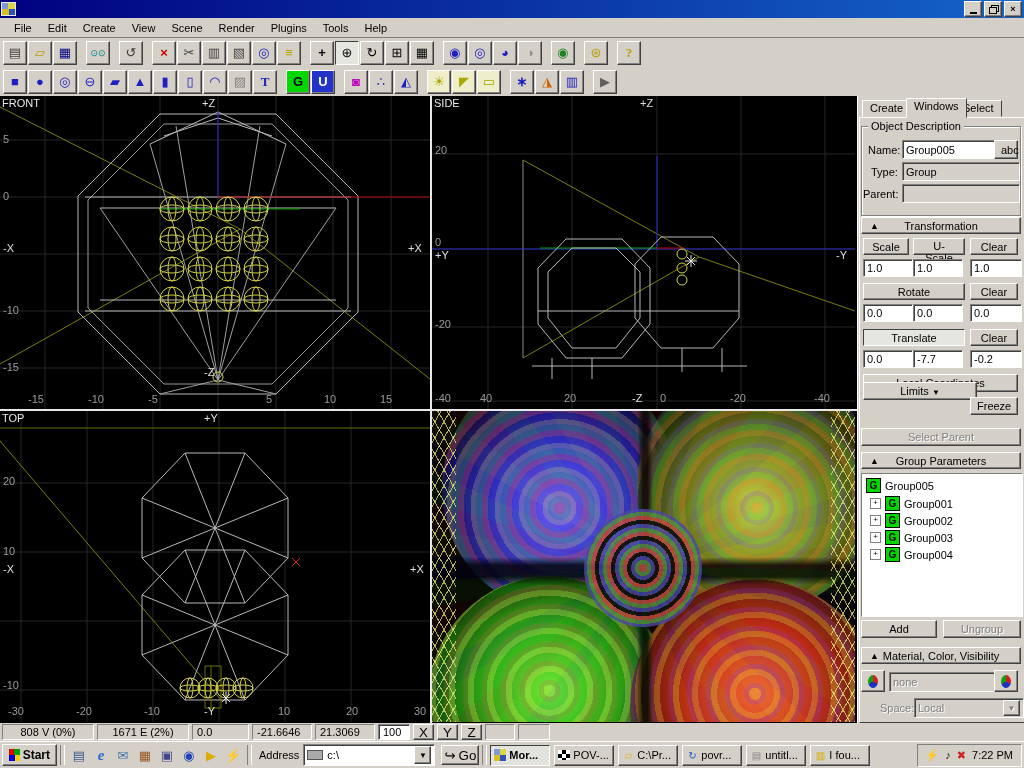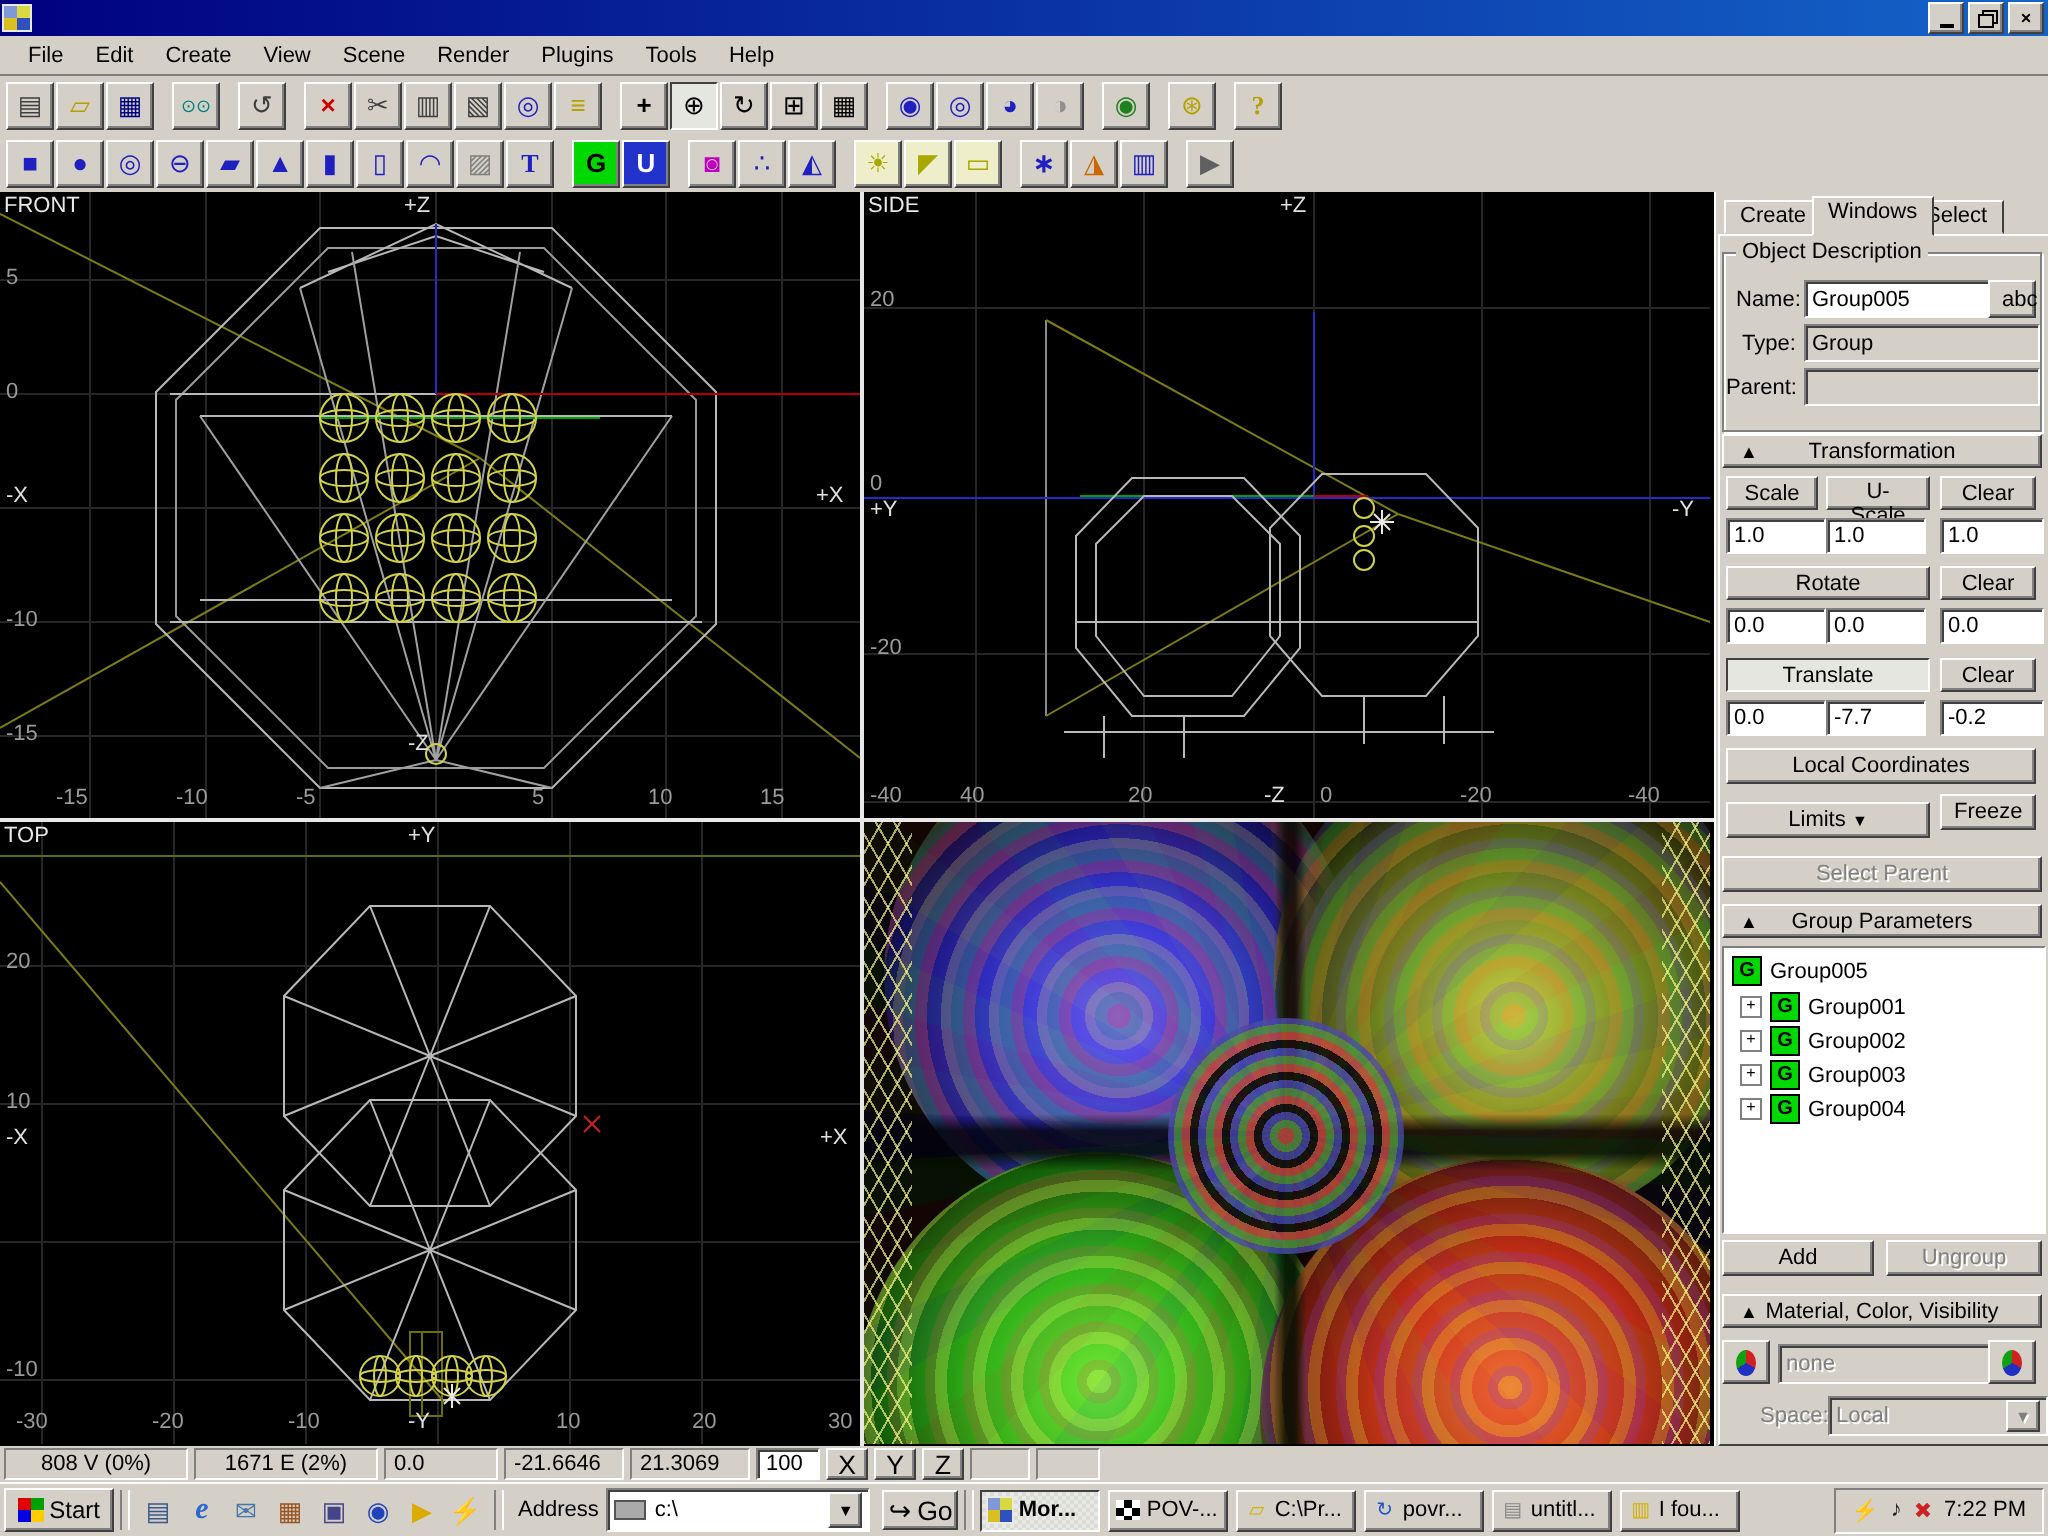--- a/index.html
+++ b/index.html
@@ -523,21 +523,21 @@
     <span class="pfield field" style="left:5px;top:254px;width:42px;height:14px">
         <span>0.0</span>
       </span>
     <span class="pfield field" style="left:55px;top:254px;width:42px;height:14px">
         <span>-7.7</span>
       </span>
     <span class="pfield field" style="left:112px;top:254px;width:44px;height:14px">
         <span>-0.2</span>
       </span>
     <button class="pbtn raised" style="left:5px;top:278px;width:155px;height:18px"><span>Local Coordinates</span></button>
-    <button class="pbtn raised" style="left:5px;top:305px;width:102px;height:18px"><span>Limits</span> <span style="font-size:8px">▼</span></button>
+    <button class="pbtn raised" style="left:5px;top:286px;width:114px;height:18px"><span>Limits</span> <span style="font-size:8px">▼</span></button>
     <button class="pbtn raised" style="left:112px;top:301px;width:48px;height:18px"><span>Freeze</span></button>
 
     <button class="pbtn raised disab" style="left:3px;top:332px;width:160px;height:18px"><span>Select Parent</span></button>
 
     <button class="pbtn raised hdr" style="left:3px;top:356px;width:160px;height:17px">
       <span class="arr">▲</span>
       <span>Group Parameters</span>
     </button>
     <div class="tree sunk" style="left:3px;top:377px;width:160px;height:142px">
       <div class="trow" style="left:4px;top:4px">
@@ -596,21 +596,21 @@
     <span class="sb sunk" style="width:50px">21.3069</span>
     <span class="sb field" style="width:22px">100</span>
     <button class="sbtn raised ctr">X</button>
     <button class="sbtn raised ctr">Y</button>
     <button class="sbtn raised ctr">Z</button>
     <span class="sb sunk" style="width:20px"></span>
     <span class="sb sunk" style="width:22px"></span>
   </div>
 
   <div class="abs" id="taskbar">
-    <button class="raised ctr" style="width:55px;height:22px;font-weight:normal;font-size:12px">
+    <button class="raised ctr" style="width:55px;height:22px;font-weight:bold;font-size:12px">
       <span class="startlogo"></span>
       <span>Start</span>
     </button>
     <span class="tsep"></span>
     <span class="ql" style="color:#3a5a8c">▤</span>
     <span class="ql" style="color:#2a6acc;font-weight:bold;font-style:italic;font-family:'Liberation Serif',serif;font-size:15px">e</span>
     <span class="ql" style="color:#4477aa">✉</span>
     <span class="ql" style="color:#995522">▦</span>
     <span class="ql" style="color:#444488">▣</span>
     <span class="ql" style="color:#2244bb">◉</span>

